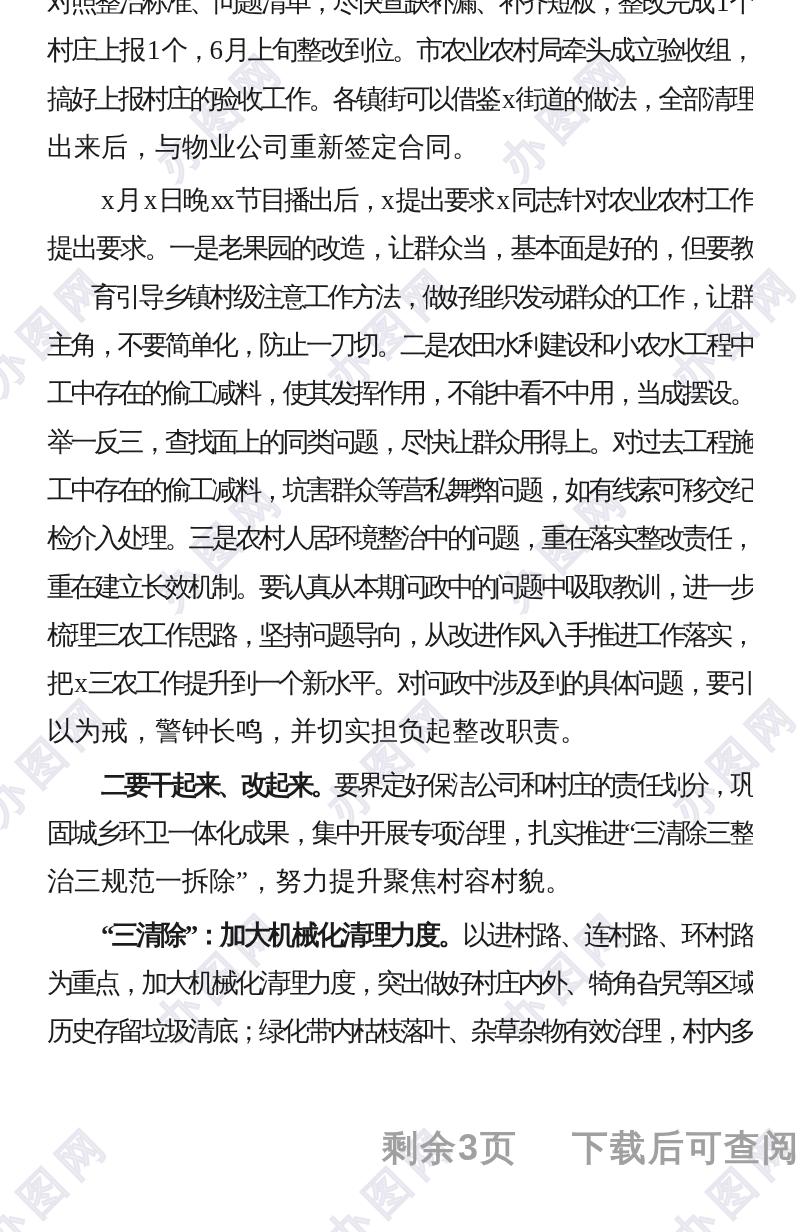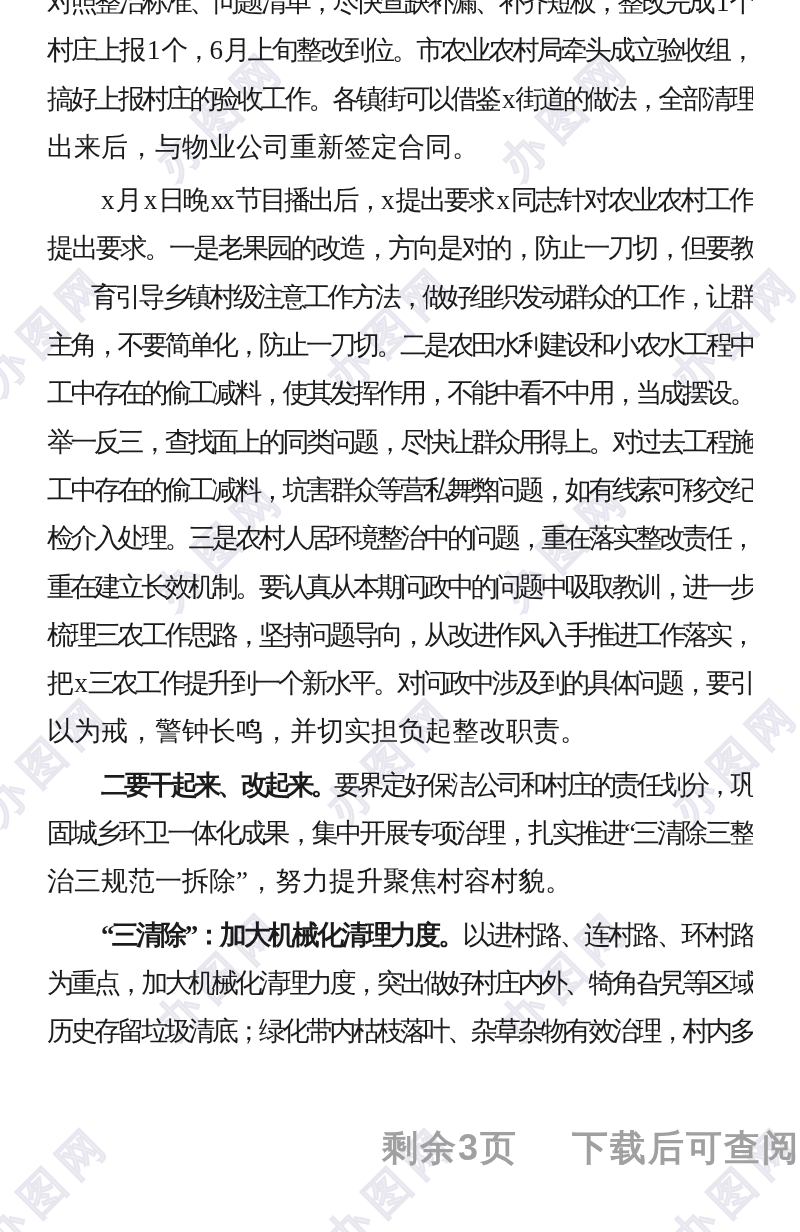--- a/index.html
+++ b/index.html
@@ -86,21 +86,21 @@
     </div>
   <div class="doc" id="doc-body">
       <div class="para">
         <div class="line" style="letter-spacing: -3.45px;">对照整治标准、问题清单，尽快查缺补漏、补齐短板，整改完成 1 个</div>
         <div class="line" style="letter-spacing: -3.13939px;">村庄上报 1 个，6 月上旬整改到位。市农业农村局牵头成立验收组，</div>
         <div class="line" style="letter-spacing: -3.45px;">搞好上报村庄的验收工作。各镇街可以借鉴 x 街道的做法，全部清理</div>
         <div class="line last" style="">出来后，与物业公司重新签定合同。</div>
       </div>
       <div class="para">
         <div class="line indent" style="letter-spacing: -3.01081px;">x 月 x 日晚 xx 节目播出后，x 提出要求 x 同志针对农业农村工作</div>
-        <div class="line" style="letter-spacing: -3.66667px;">提出要求。一是老果园的改造，方向是对的，防止一刀切，但要教</div>
+        <div class="line" style="letter-spacing: -3.66667px;">提出要求。一是老果园的改造，让群众当，基本面是好的，但要教</div>
         <div class="line" style="letter-spacing: -3.66667px; margin-left: 44px;">育引导乡镇村级注意工作方法，做好组织发动群众的工作，让群众当</div>
         <div class="line" style="letter-spacing: -3.66667px;">主角，不要简单化，防止一刀切。二是农田水利建设和小农水工程中</div>
         <div class="line" style="letter-spacing: -3.66667px;">工中存在的偷工减料，使其发挥作用，不能中看不中用，当成摆设。要</div>
         <div class="line" style="letter-spacing: -3.66667px;">举一反三，查找面上的同类问题，尽快让群众用得上。对过去工程施</div>
         <div class="line" style="letter-spacing: -3.66667px;">工中存在的偷工减料，坑害群众等营私舞弊问题，如有线索可移交纪</div>
         <div class="line" style="letter-spacing: -3.66667px;">检介入处理。三是农村人居环境整治中的问题，重在落实整改责任，</div>
         <div class="line" style="letter-spacing: -3.66667px;">重在建立长效机制。要认真从本期问政中的问题中吸取教训，进一步</div>
         <div class="line" style="letter-spacing: -3.66667px;">梳理三农工作思路，坚持问题导向，从改进作风入手推进工作落实，</div>
         <div class="line" style="letter-spacing: -3.45px;">把 x 三农工作提升到一个新水平。对问政中涉及到的具体问题，要引</div>
         <div class="line last" style="">以为戒，警钟长鸣，并切实担负起整改职责。</div>

